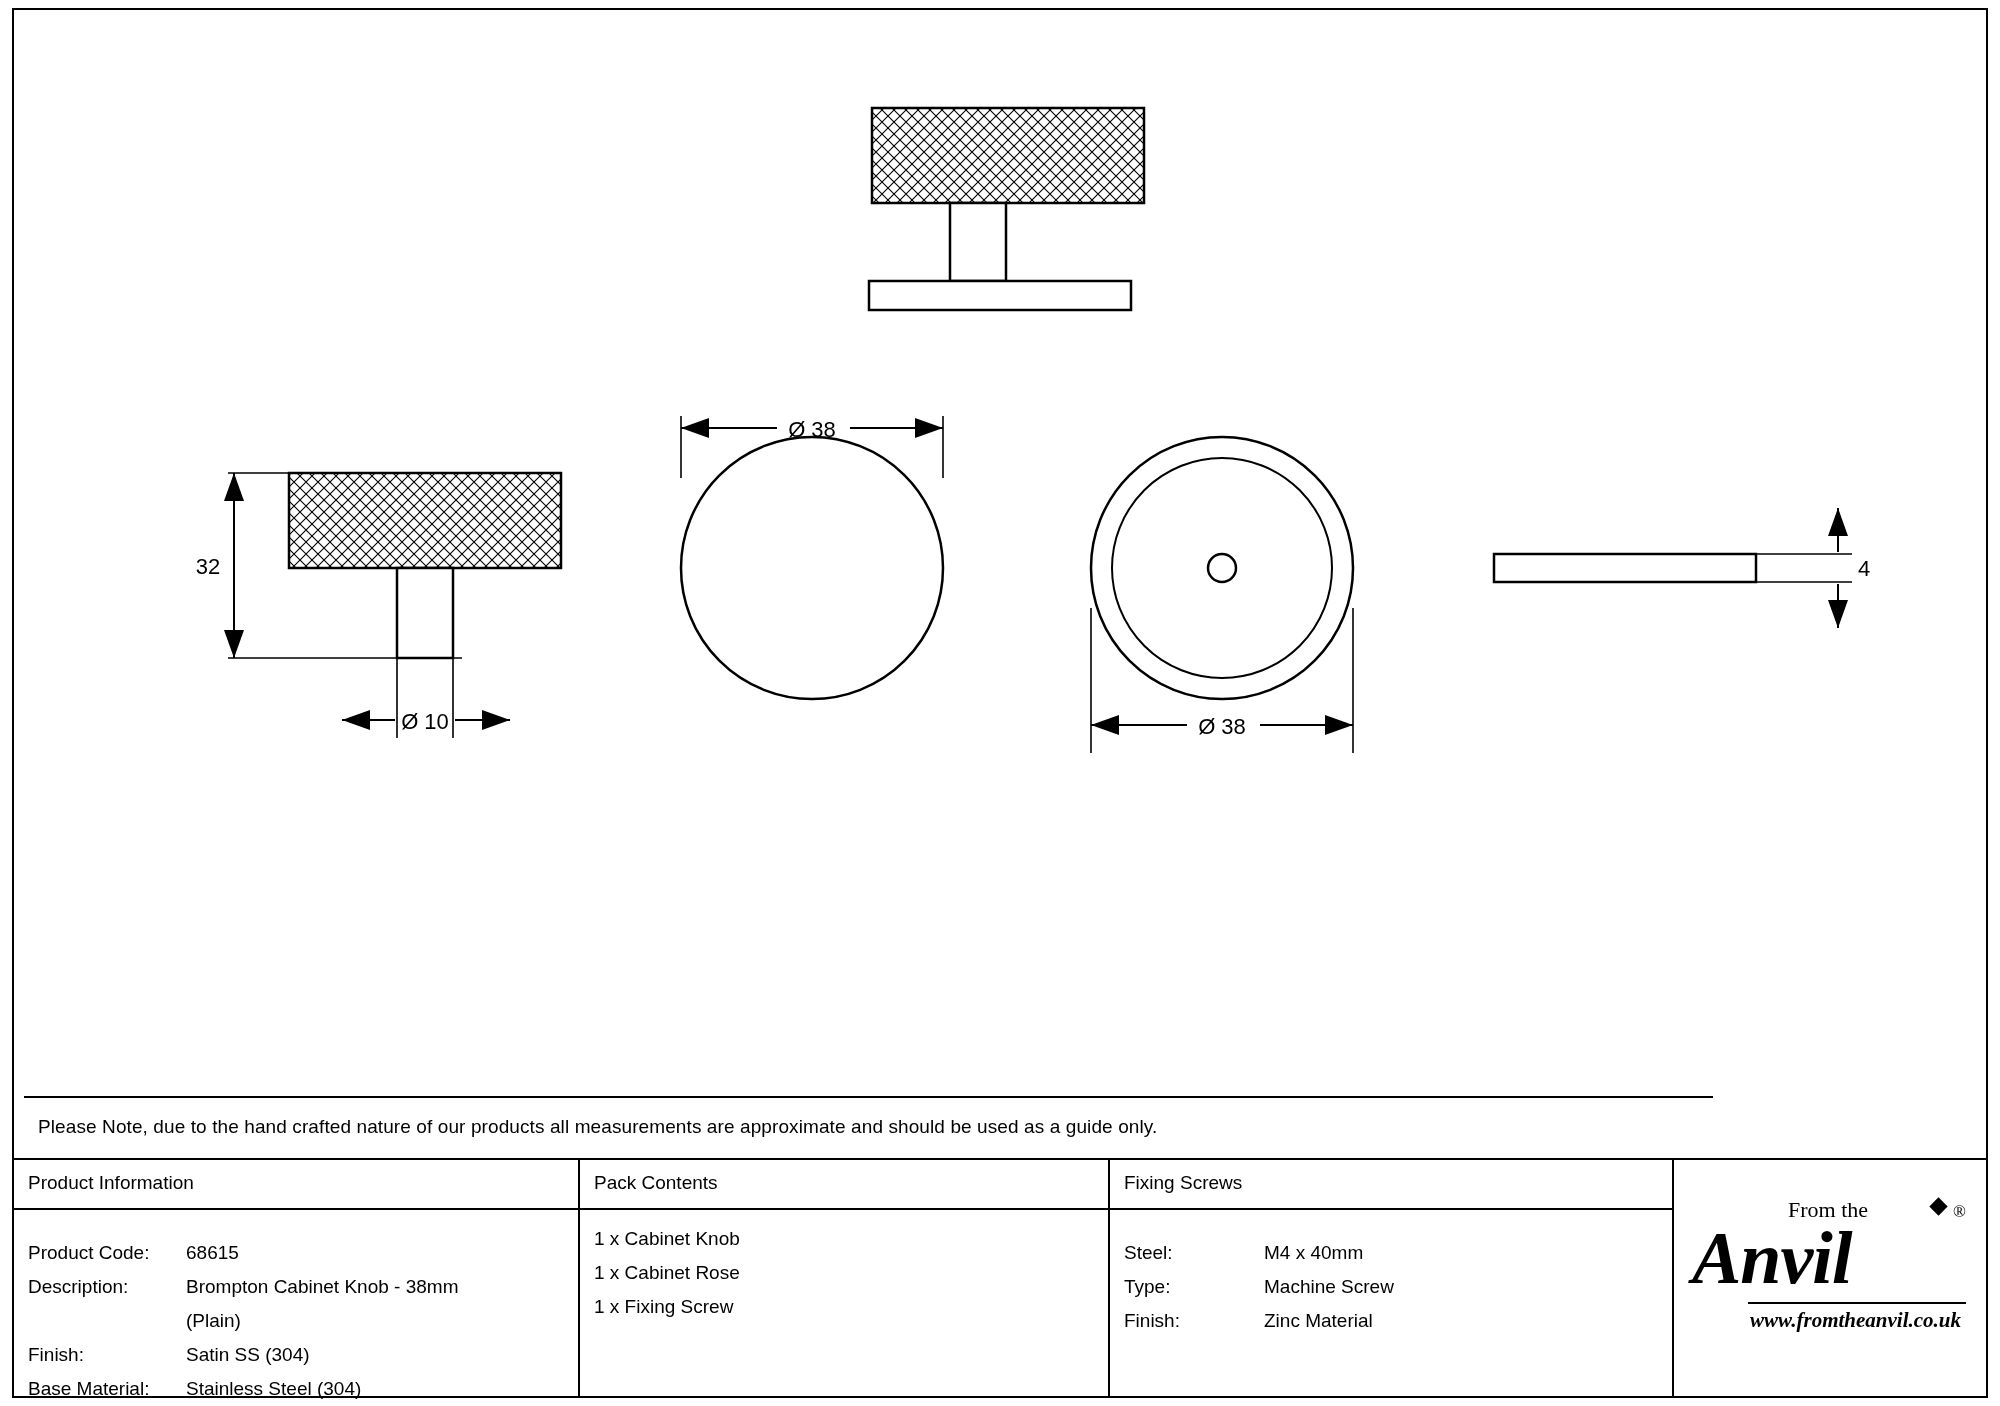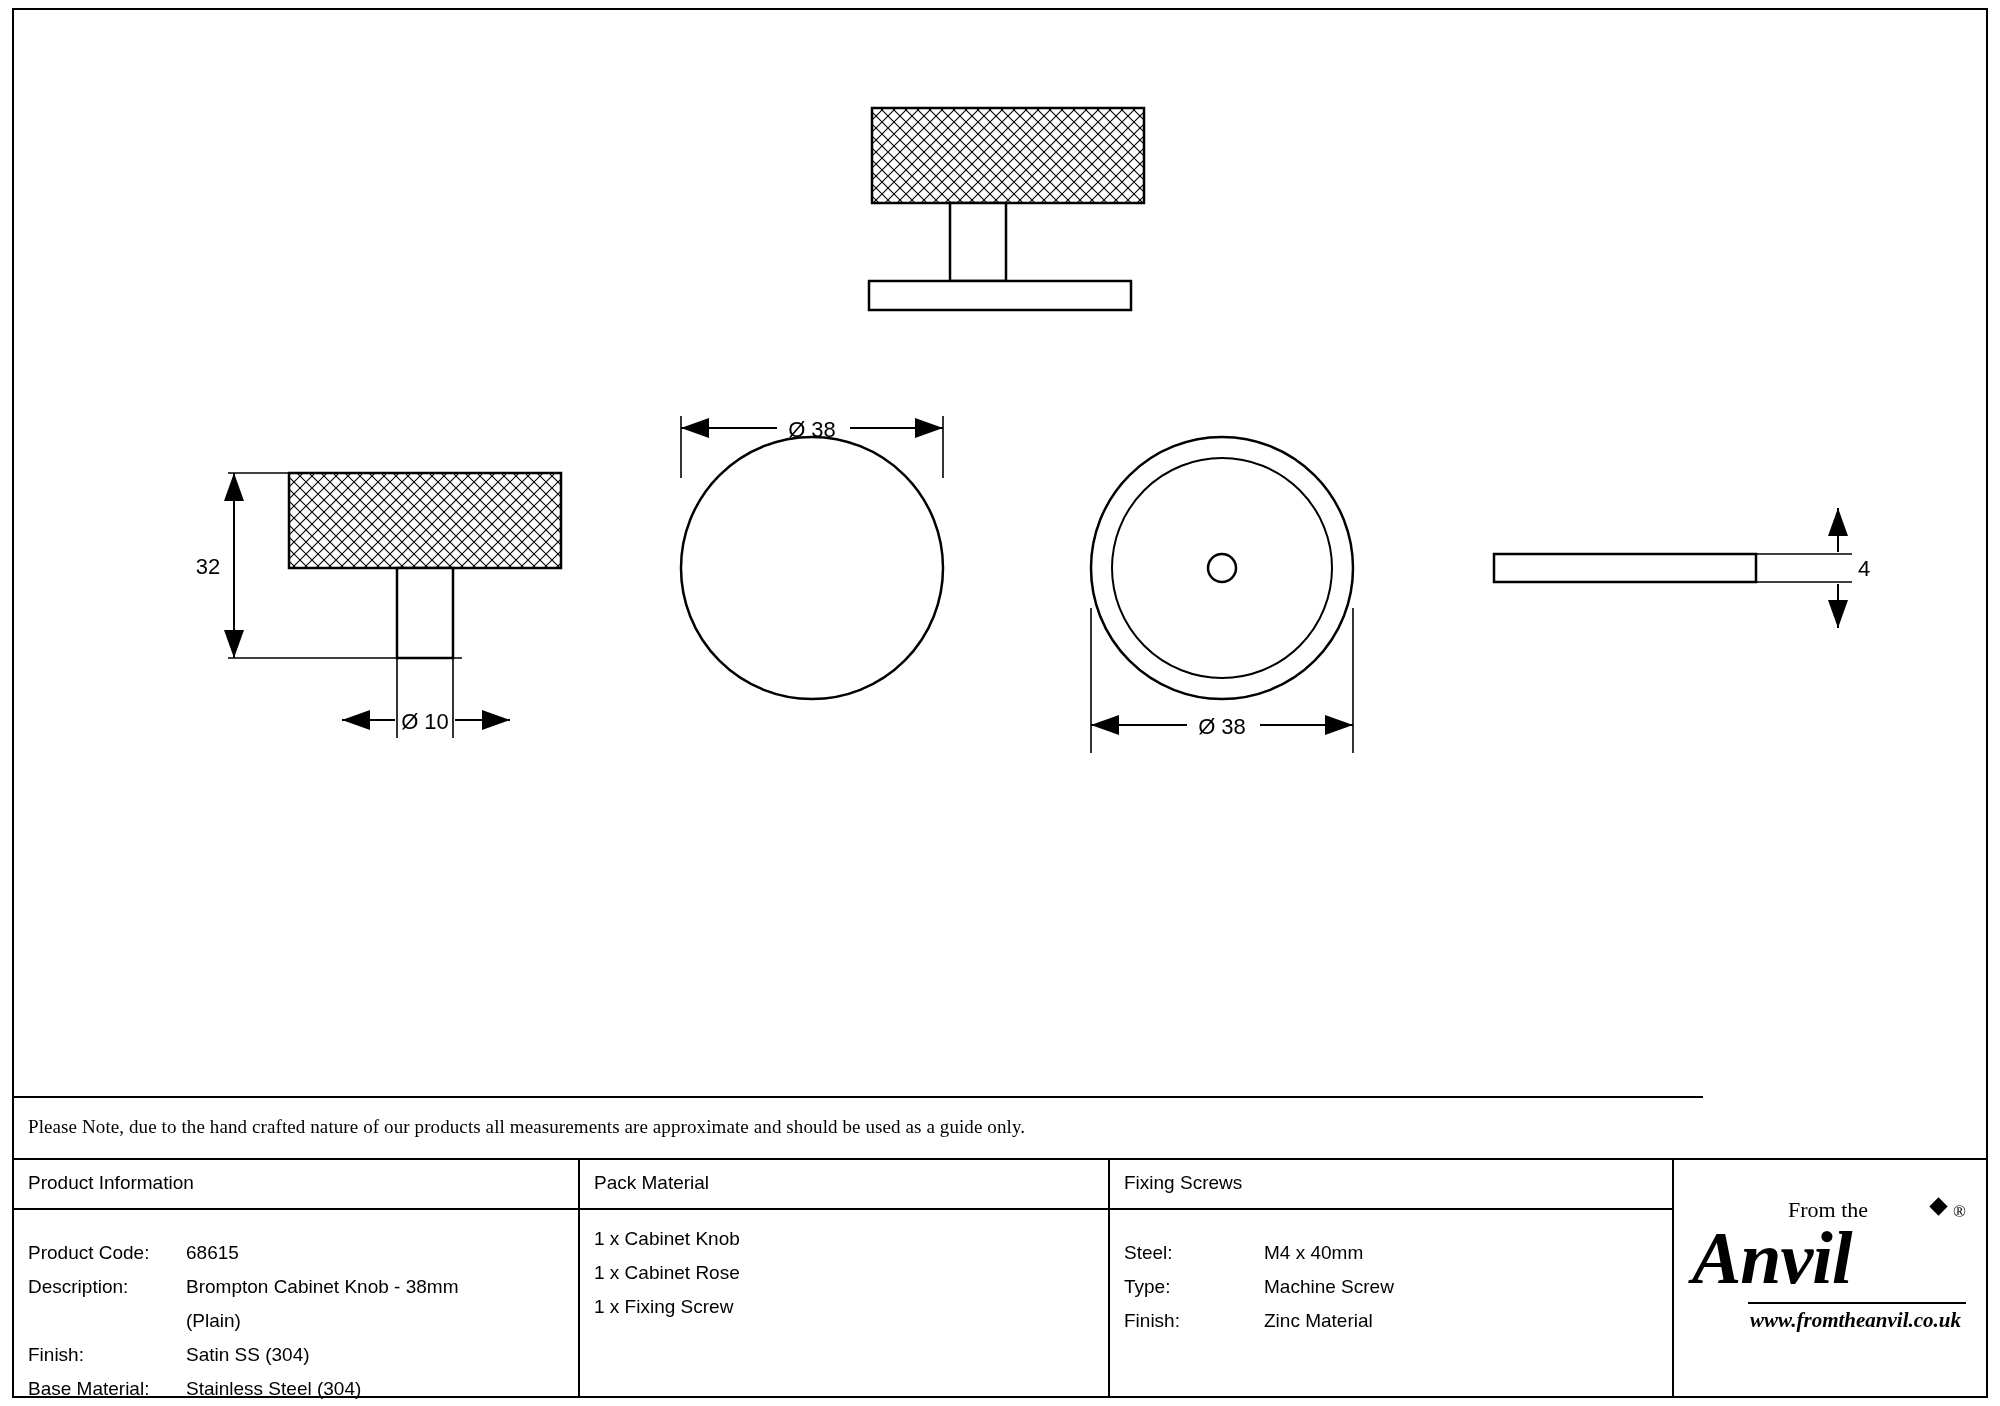--- a/index.html
+++ b/index.html
@@ -32,27 +32,26 @@
   #drawing {
     position: absolute;
     left: 12px;
     top: 8px;
     width: 1976px;
     height: 1090px;
   }
   
   .note-row {
     position: absolute;
-    left: 14px;
+    left: 24px;
     top: 1096px;
     width: 1689px;
     height: 62px;
     border-top: 2px solid #000;
     box-sizing: border-box;
-    font-family: Liberation Serif, serif;
   }
   .note-text {
     position: absolute;
     left: 14px;
     top: 18px;
     font-size: 19px;
     letter-spacing: 0.1px;
     white-space: nowrap;
   }
   .table-wrap {
@@ -280,21 +279,21 @@
           <span class="v">Satin SS (304)</span>
         </div>
         <div class="kv">
           <span class="k">Base Material:</span>
           <span class="v">Stainless Steel (304)</span>
         </div>
       </div>
     </div>
 
     <div class="col col-2">
-      <div class="col-head">Pack Material</div>
+      <div class="col-head">Pack Contents</div>
       <div class="head-rule"></div>
       <div class="plist">
         <div>1 x Cabinet Knob</div>
         <div>1 x Cabinet Rose</div>
         <div>1 x Fixing Screw</div>
       </div>
     </div>
 
     <div class="col col-3">
       <div class="col-head">Fixing Screws</div>

